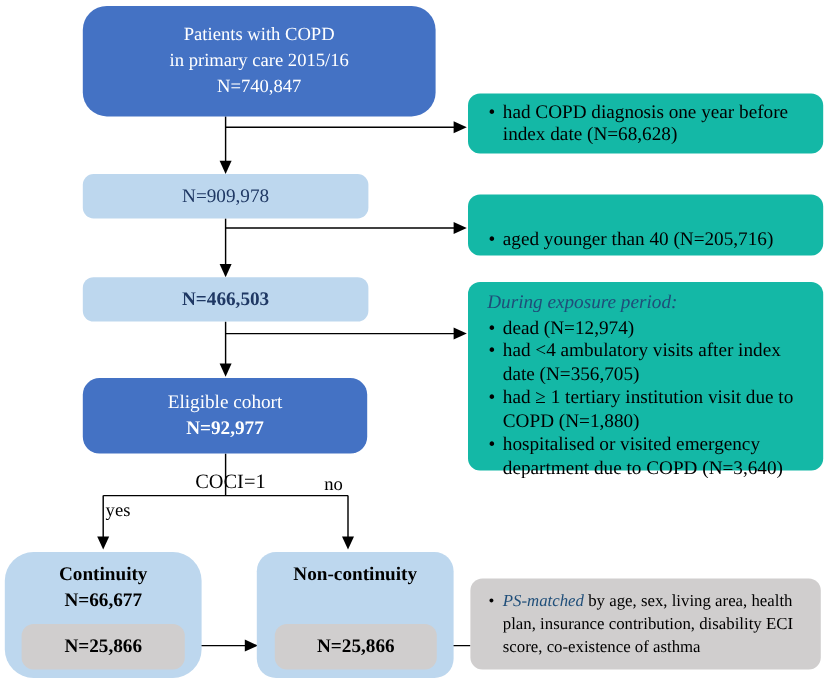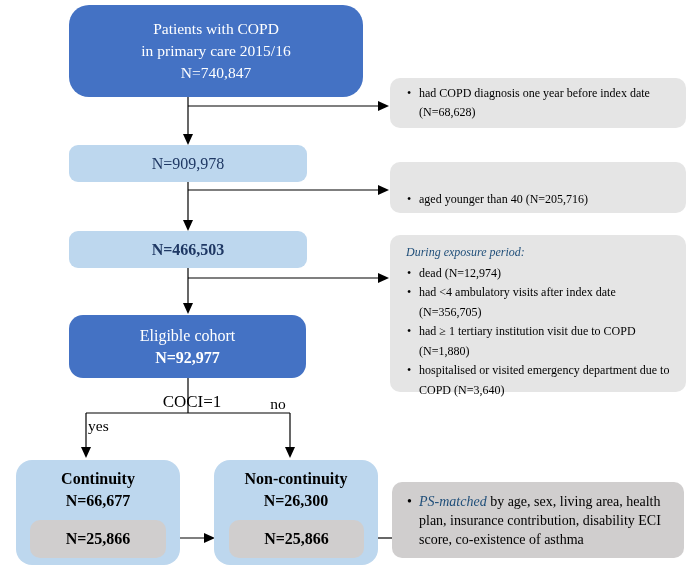--- a/index.html
+++ b/index.html
@@ -12,39 +12,39 @@
   .box{position:absolute;display:flex;flex-direction:column;align-items:center;justify-content:center;text-align:center;box-sizing:border-box;}
   .dark{background:#4472C4;color:#ffffff;}
   .light{background:#BDD7EE;}
 
   #box-top{left:69px;top:5px;width:294px;height:92px;border-radius:20px;font-size:15.5px;line-height:22px;}
   #box-n2{left:69px;top:145px;width:238px;height:37px;border-radius:9px;font-size:16px;color:#1F3864;}
   #box-n3{left:69px;top:231px;width:238px;height:37px;border-radius:9px;font-size:16px;color:#1F3864;font-weight:bold;}
   #box-eligible{left:69px;top:315px;width:237px;height:63px;border-radius:14px;font-size:16px;line-height:22px;}
   #box-eligible .n{font-weight:bold;}
 
-  .note{position:absolute;box-sizing:border-box;background:#e5e5e5;border-radius:10px;font-size:12px;line-height:19.5px;display:flex;flex-direction:column;justify-content:center;}
+  .note{position:absolute;box-sizing:border-box;background:#14b8a6;border-radius:10px;font-size:16px;line-height:19.5px;display:flex;flex-direction:column;justify-content:center;}
   #note-1{left:390px;top:78px;width:296px;height:50px;padding:4px 26px 4px 16px;}
   #note-2{left:390px;top:162px;width:296px;height:51px;padding:4px 12px 4px 16px;justify-content:flex-end;}
   #note-3{left:390px;top:235px;width:296px;height:157px;padding:8px 8px 8px 16px;justify-content:flex-start;}
   #note-ps{left:392px;top:482px;width:292px;height:76px;padding:6px 18px 6px 14px;background:#D0CECE;justify-content:center;font-size:14px;line-height:19px;}
 
   .note ul{list-style:none;margin:0;padding:0;}
   .note li{position:relative;padding-left:13px;}
   .note li::before{content:"\2022";position:absolute;left:1px;}
   .ex-title{font-style:italic;color:#1F4E79;margin-bottom:1px;}
   .hl{font-style:italic;color:#1F4E79;}
 
   .branch-label{position:absolute;font-size:15.5px;line-height:17px;}
   #lbl-yes{left:88px;top:417px;}
   #lbl-coci{left:147px;top:393px;width:90px;text-align:center;font-weight:normal;font-size:17px;}
   #lbl-no{left:264px;top:395px;width:28px;text-align:center;}
 
   .bigbox{position:absolute;box-sizing:border-box;background:#BDD7EE;border-radius:16px;text-align:center;font-size:16px;font-weight:bold;line-height:22px;padding-top:8px;}
-  #box-cont{left:16px;top:460px;width:164px;height:105px;}
+  #box-cont{left:4px;top:460px;width:164px;height:105px;border-radius:24px;}
   #box-noncont{left:214px;top:460px;width:164px;height:105px;}
   .matchbox{position:absolute;background:#D0CECE;border-radius:10px;display:flex;align-items:center;justify-content:center;font-size:16px;font-weight:bold;}
   #box-cont .matchbox{left:14px;top:60px;width:136px;height:38px;}
   #box-noncont .matchbox{left:15px;top:60px;width:135px;height:38px;}
 </style>
 </head>
 <body>
 
 <div class="canvas">
 
@@ -120,21 +120,20 @@
   <div class="branch-label" id="lbl-no">no</div>
 
   <div class="bigbox" id="box-cont">
     <div>Continuity</div>
     <div>N=66,677</div>
     <div class="matchbox">N=25,866</div>
   </div>
 
   <div class="bigbox" id="box-noncont">
     <div>Non-continuity</div>
-    <div>N=26,300</div>
     <div class="matchbox">N=25,866</div>
   </div>
 
   <div class="note" id="note-ps">
     <ul>
       <li><span class="hl">PS-matched</span><span> by age, sex, living area, health plan, insurance contribution, disability ECI score, co-existence of asthma</span></li>
     </ul>
   </div>
 
 </div>

